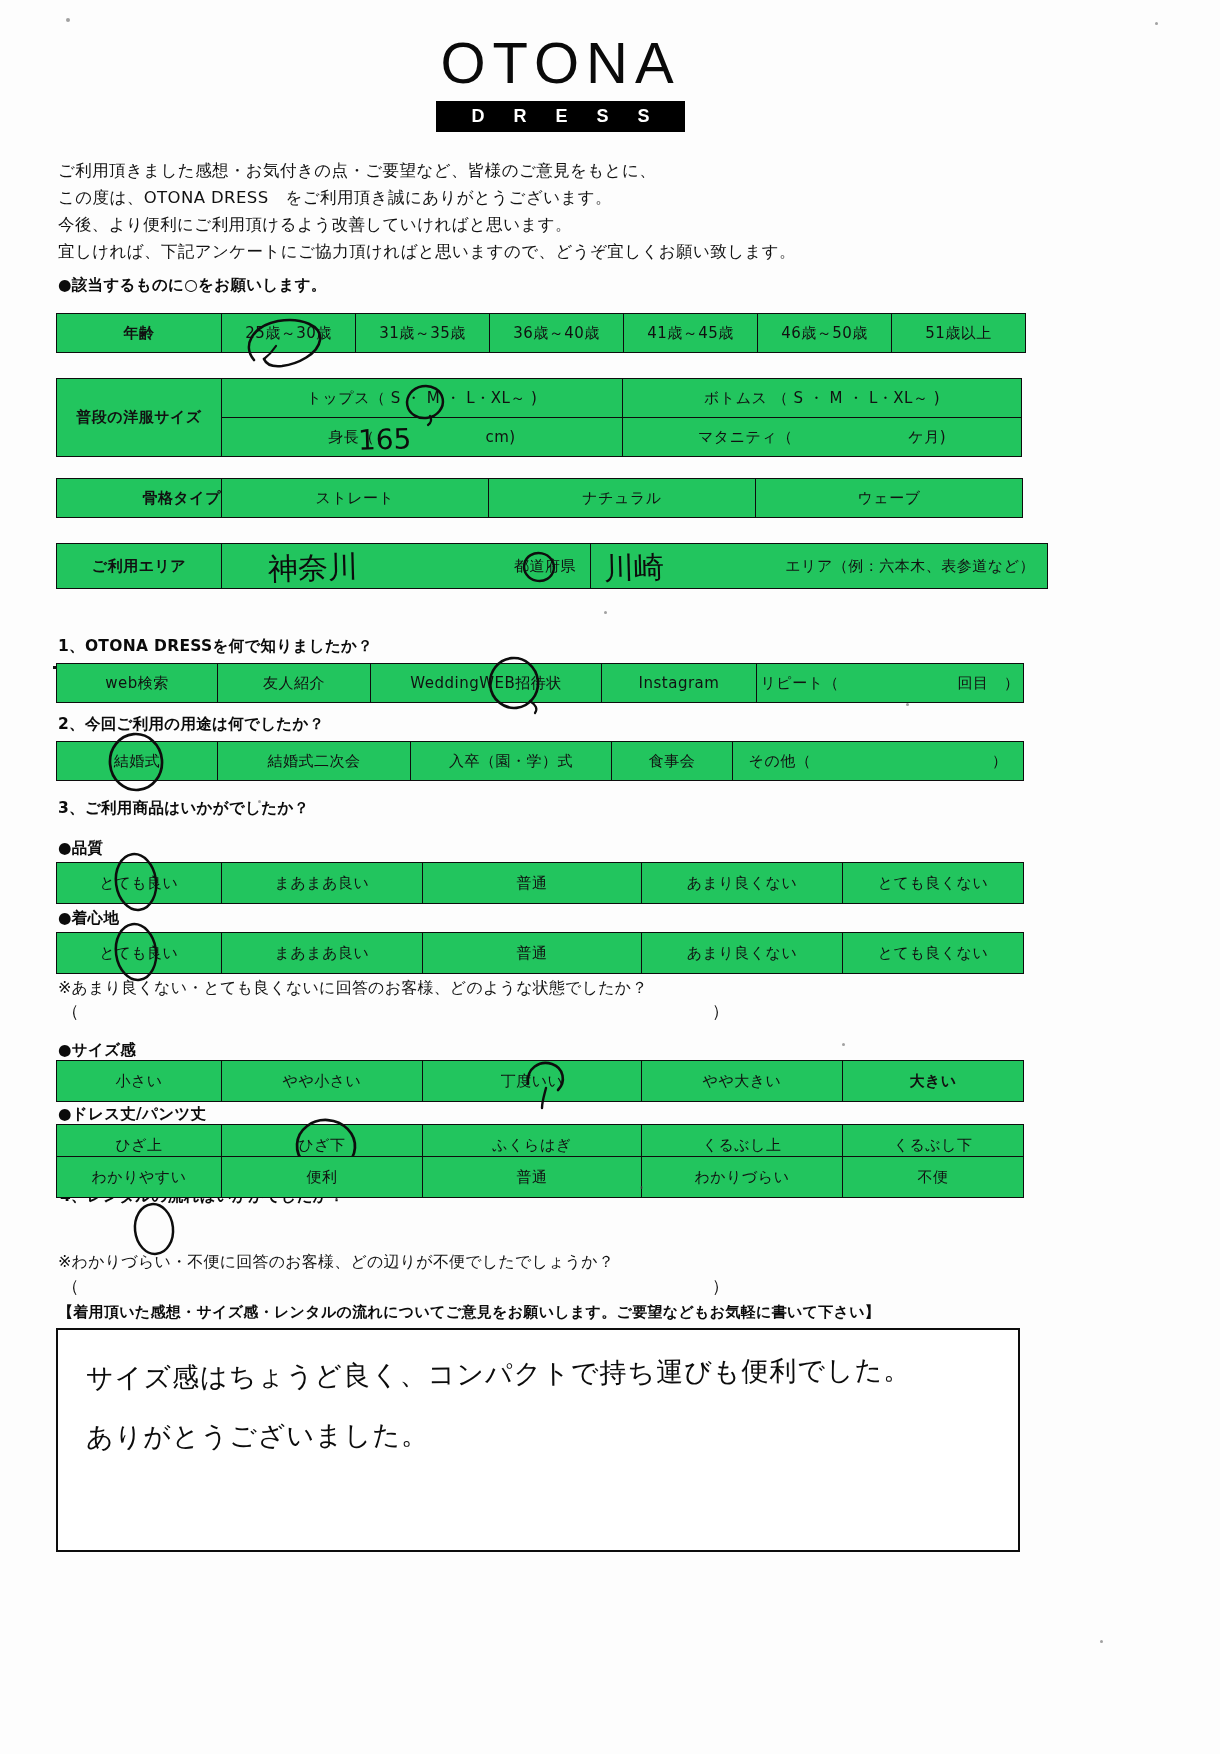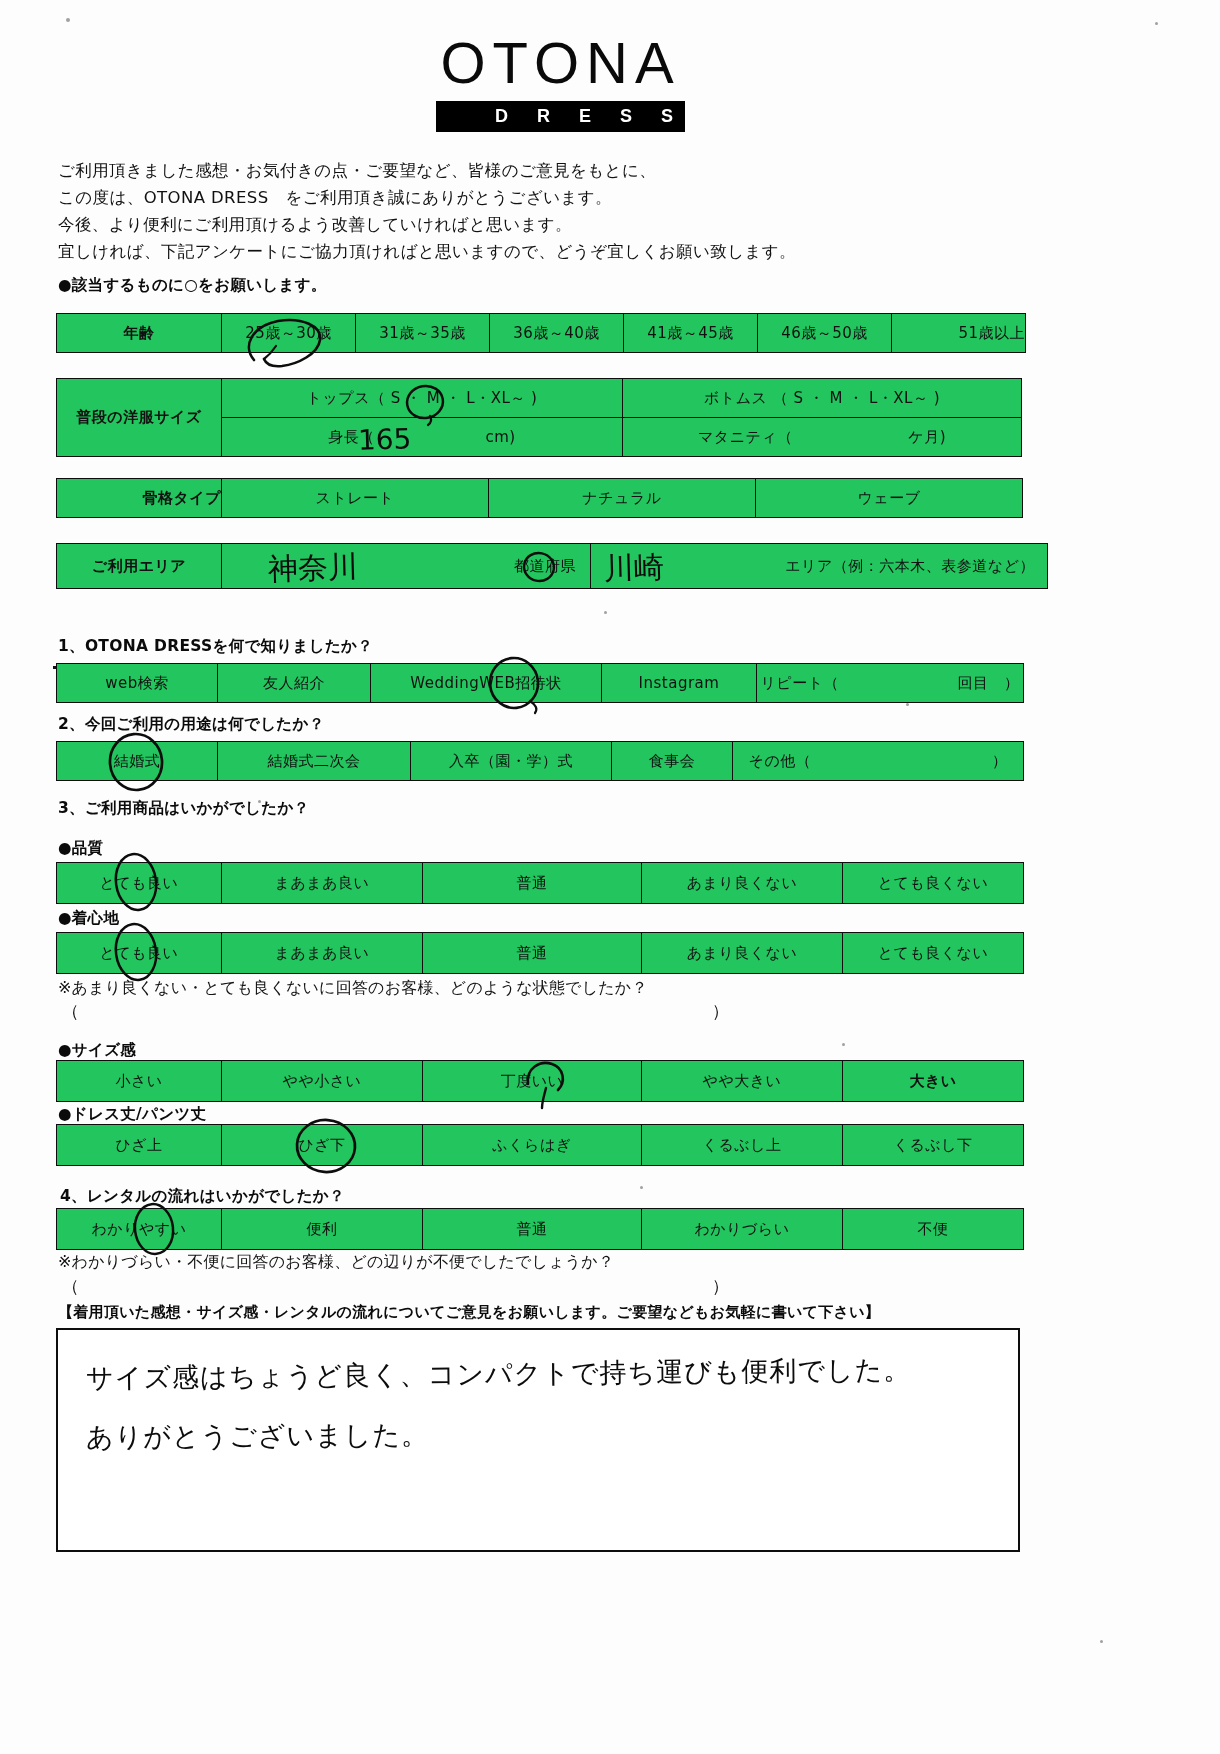--- a/index.html
+++ b/index.html
@@ -17,21 +17,21 @@
 
   
   .logo-wrap{position:absolute;left:428px;top:34px;width:265px;text-align:center;}
   .logo-otona{
     font-family:"Liberation Sans",sans-serif;
     font-size:58px;letter-spacing:7px;font-weight:400;line-height:1;
     color:#0a0a0a;
   }
   .logo-bar{
     margin-top:9px;background:#000;height:31px;width:249px;margin-left:8px;
-    display:flex;align-items:center;justify-content:flex-end;
+    display:flex;align-items:center;justify-content:center;
   }
   .logo-dress{
     color:#fff;font-size:18px;letter-spacing:12px;font-weight:700;
     font-family:"Liberation Sans",sans-serif;padding-left:12px;
   }
 
   
   .intro{position:absolute;left:58px;top:157px;width:980px;}
   .intro div{font-size:16.5px;line-height:27px;letter-spacing:.4px;color:#111;white-space:nowrap;}
 
@@ -99,21 +99,21 @@
 
   <table class="ft" style="left:56px;top:313px;width:962px;">
     <tbody>
         <tr>
       <td class="lbl" style="width:164px;">年齢</td>
       <td style="width:133px;">25歳～30歳</td>
       <td style="width:133px;">31歳～35歳</td>
       <td style="width:133px;">36歳～40歳</td>
       <td style="width:133px;">41歳～45歳</td>
       <td style="width:133px;">46歳～50歳</td>
-      <td style="width:133px;text-align:right;">51歳以上</td>
+      <td style="width:133px;">51歳以上</td>
     </tr>
   </tbody>
     </table>
 
   <svg class="ink" style="left:236px;top:312px;" width="120" height="62">
     <path d="M18 48 C6 34 16 14 42 9 C66 5 86 14 84 28 C82 42 62 52 46 54 C36 55 30 52 28 47" stroke-width="2.6"></path>
     <path d="M28 47 C32 44 36 40 40 34" stroke-width="2.2"></path>
   </svg>
 
   <table class="ft" style="left:56px;top:378px;width:962px;">
@@ -285,21 +285,21 @@
       <td style="width:200px;">くるぶし上</td>
       <td style="width:180px;">くるぶし下</td>
     </tr>
   </tbody>
     </table>
   <svg class="ink" style="left:286px;top:1114px;" width="86" height="66">
     <ellipse cx="40" cy="32" rx="29" ry="26" stroke-width="2.7" transform="rotate(4 40 32)"></ellipse>
   </svg>
 
   <div class="hd" style="left:60px;top:1186px;">4、レンタルの流れはいかがでしたか？</div>
-  <table class="ft" style="left:56px;top:1208px;width:962px;">
+  <table class="ft" style="left:56px;top:1156px;width:962px;">
     <tbody>
         <tr>
       <td style="width:164px;height:40px;">わかりやすい</td>
       <td style="width:200px;">便利</td>
       <td style="width:218px;">普通</td>
       <td style="width:200px;">わかりづらい</td>
       <td style="width:180px;">不便</td>
     </tr>
   </tbody>
     </table>

